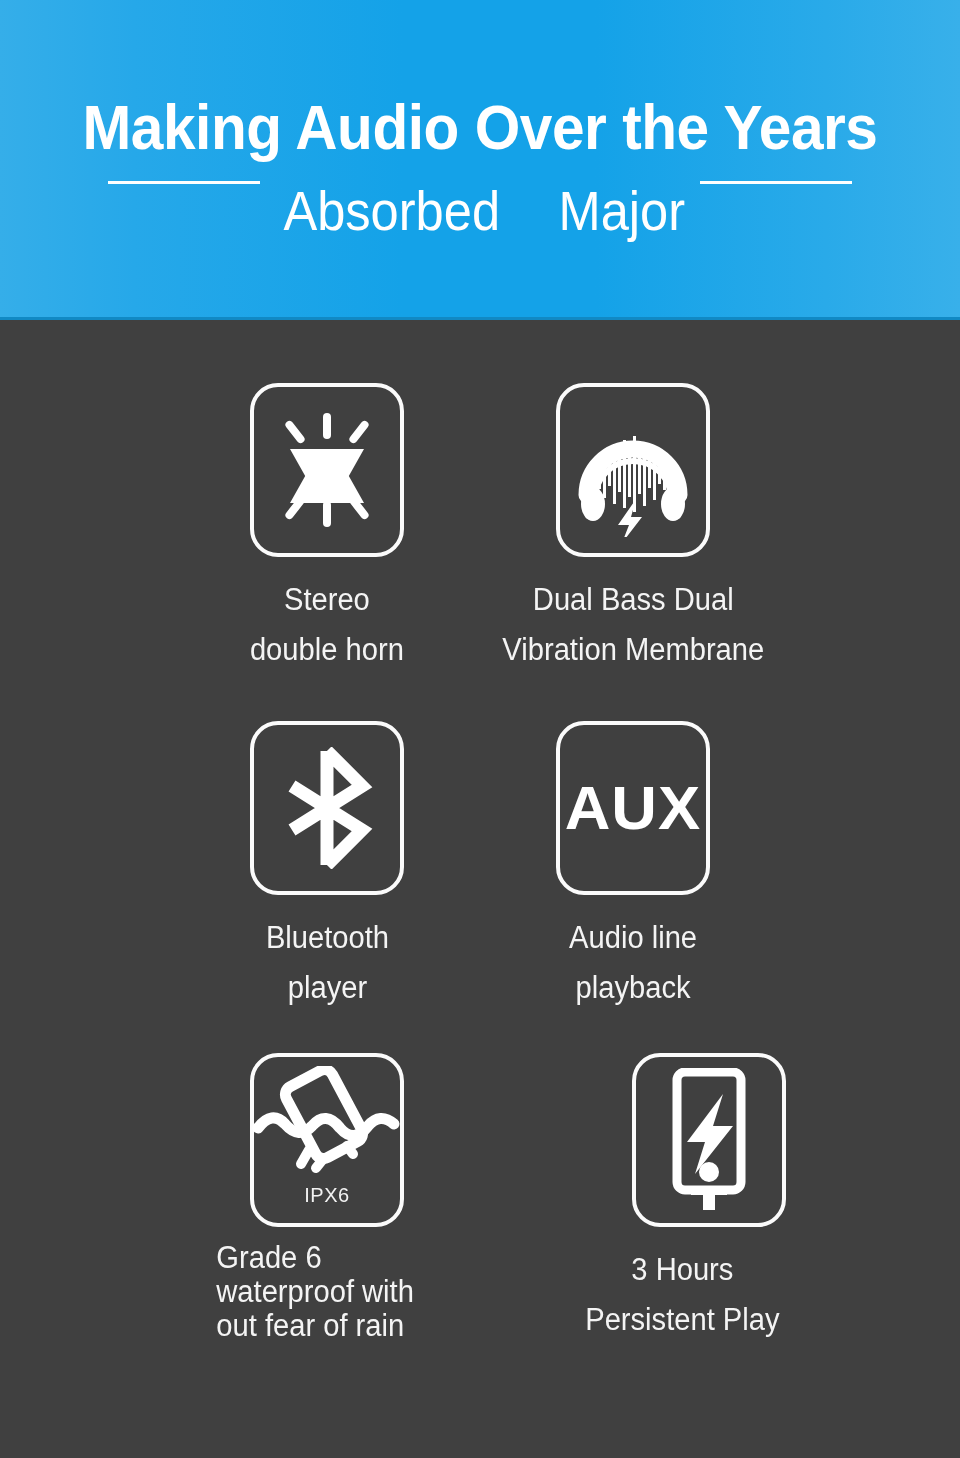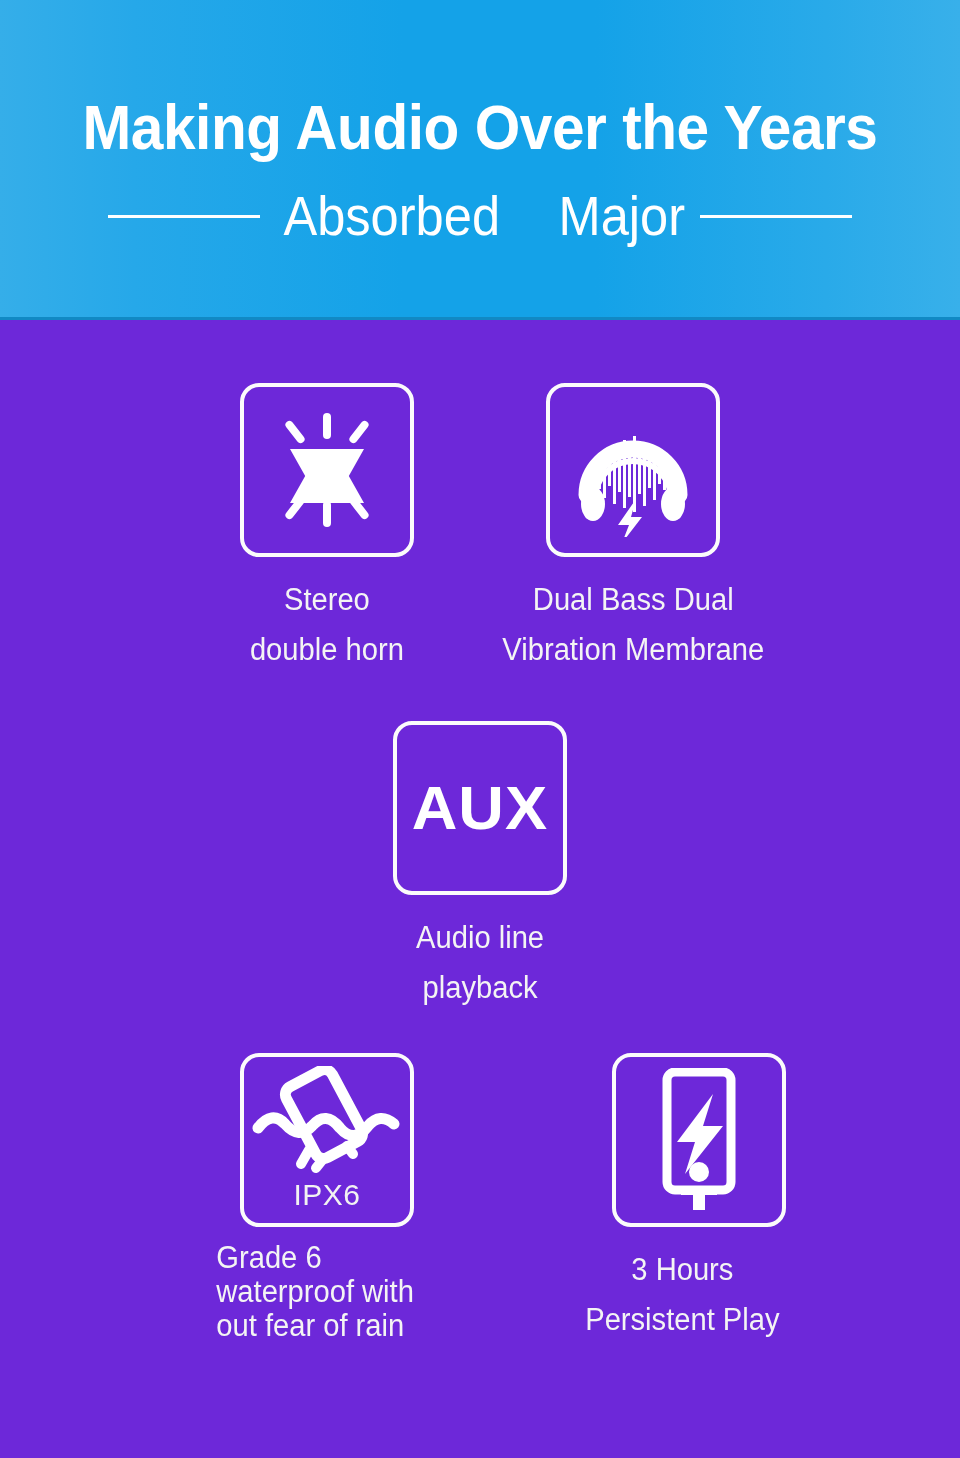--- a/index.html
+++ b/index.html
@@ -9,21 +9,21 @@
   }
   body {
     font-family: "Liberation Sans", sans-serif;
     -webkit-font-smoothing: antialiased;
   }
   #page {
     position: relative;
     width: 960px;
     height: 1458px;
     overflow: hidden;
-    background: #6d28d9;
+    background: #404040;
   }
 
   
   .banner {
     position: relative;
     width: 960px;
     height: 320px;
     background: linear-gradient(90deg,
         #35aee9 0%,
         #26a8e9 14%,
@@ -48,21 +48,21 @@
     transform: scaleX(0.93);
     white-space: nowrap;
   }
   .banner-sub {
     position: absolute;
     left: 0;
     right: 0;
     top: 181px;
     height: 70px;
     display: flex;
-    align-items: center;
+    align-items: flex-start;
     justify-content: center;
   }
   .sub-rule {
     height: 3px;
     width: 152px;
     background: #ffffff;
     flex: none;
   }
   .sub-rule.left { margin-right: 14px; }
   .sub-rule.right { margin-left: 10px; }
@@ -85,24 +85,24 @@
     display: flex;
     justify-content: center;
   }
   .fcell {
     width: 306px;
     display: flex;
     flex-direction: column;
     align-items: center;
   }
   .tile {
-    width: 174px;
+    width: 154px;
     height: 174px;
     border: 4px solid #fbfbfb;
-    border-radius: 19px;
+    border-radius: 28px;
     box-sizing: border-box;
     display: flex;
     align-items: center;
     justify-content: center;
     position: relative;
   }
   .tile svg { display: block; }
   .caption {
     margin-top: 18px;
     color: #f4f4f4;
@@ -144,21 +144,21 @@
     line-height: 62px;
     transform: scaleX(1.02);
   }
   .ipx-text {
     position: absolute;
     bottom: 12px;
     left: 0;
     right: 0;
     text-align: center;
     color: #f2f2f2;
-    font-size: 30px;
+    font-size: 20px;
     line-height: 32px;
     letter-spacing: 0.5px;
   }
 </style>
 </head>
 <body>
 
 <div id="page">
 
   <div class="banner">
@@ -249,20 +249,33 @@
         <div class="caption">
           <span class="ln">Dual Bass Dual</span>
           <span class="ln">Vibration Membrane</span>
         </div>
       </div>
 
     </div>
 
     <div class="frow row2">
 
+      <div class="fcell">
+        <div class="tile">
+          <span>
+          <svg width="122" height="122" viewBox="0 0 122 122">
+            <path d="M61 4 L61 118 M61 4 L96 39 L26 83 M61 118 L96 83 L26 39" fill="none" stroke="#ffffff" stroke-width="13" stroke-linejoin="miter" stroke-linecap="butt"></path>
+          </svg>
+          </span>
+        </div>
+        <div class="caption">
+          <span class="ln">Bluetooth</span>
+          <span class="ln">player</span>
+        </div>
+      </div>
 
 
       <div class="fcell">
         <div class="tile">
           <span class="aux-text">AUX</span>
         </div>
         <div class="caption">
           <span class="ln">Audio line</span>
           <span class="ln">playback</span>
         </div>

